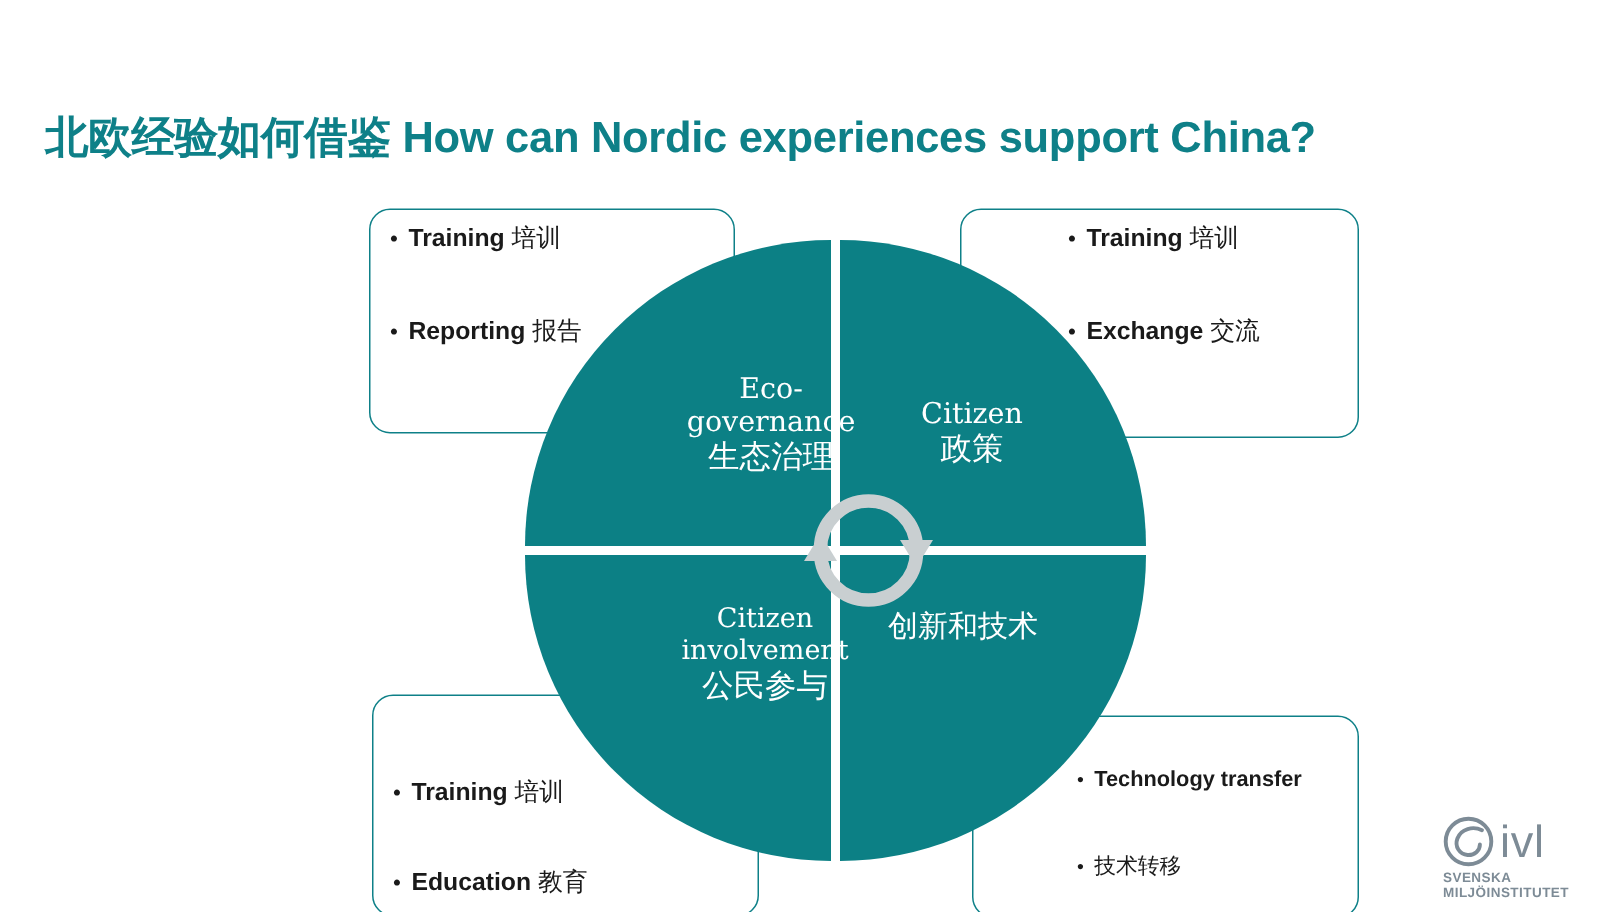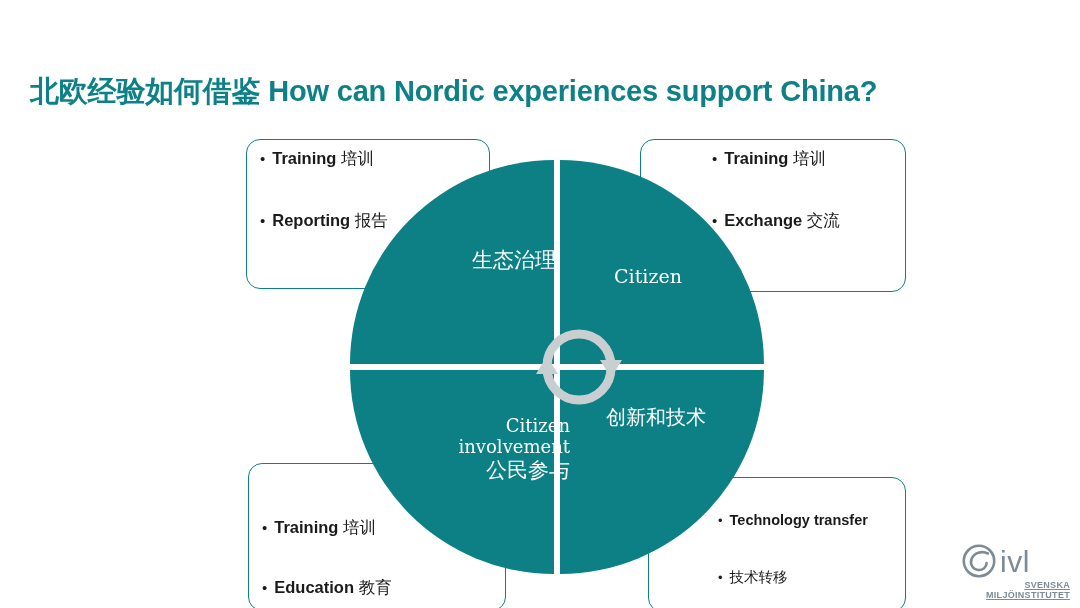--- a/index.html
+++ b/index.html
@@ -110,24 +110,24 @@
     display:block;
   }
   .qlabel .zh{
     font-family:"DejaVu Serif", serif;
     font-size:21px;
     display:block;
   }
 
   .lbl-eco  {left:105px; top:88px;  width:118px;}
   .lbl-pol  {left:243px; top:105px; width:110px;}
-  .lbl-cit  {left:100px; top:256px; width:120px;text-align:right;}
+  .lbl-cit  {left:100px; top:243px; width:120px;}
   .lbl-inn  {left:228px; top:246px; width:128px;}
   .lbl-inn .en{font-size:18px;}
-  .lbl-inn .zh{font-size:20px;text-align:right;}
+  .lbl-inn .zh{font-size:20px;}
   .lbl-cit .en{font-size:18px;}
 
   
   #cycle{
     position:absolute;
     left:183px; top:160px;
     width:92px;height:92px;
   }
 
   
@@ -145,24 +145,22 @@
     letter-spacing:0.5px;
     line-height:0.9;
     margin-left:4px;
   }
   .logo-sub{
     font-family:"Liberation Sans", sans-serif;
     font-size:9px;
     font-weight:bold;
     color:#7D8B96;
     letter-spacing:0.3px;
-    text-align:right;
     line-height:1.12;
     margin-top:2px;
-    text-decoration:underline;
   }
 </style>
 </head>
 <body>
 
 <div id="slide">
 
   <div class="title">
     <span class="cn">北欧经验如何借鉴</span><span> </span><span class="en">How can Nordic experiences support China?</span>
   </div>
@@ -216,25 +214,27 @@
     </li>
   </ul>
 
   <div id="wheel">
     <div class="quad q-tl"></div>
     <div class="quad q-tr"></div>
     <div class="quad q-bl"></div>
     <div class="quad q-br"></div>
 
     <div class="qlabel lbl-eco">
+      <span class="en">Eco-governance</span>
       <span class="zh">生态治理</span>
     </div>
 
     <div class="qlabel lbl-pol">
       <span class="en">Citizen</span>
+      <span class="zh">政策</span>
     </div>
 
     <div class="qlabel lbl-cit">
       <span class="en">Citizen involvement</span>
       <span class="zh">公民参与</span>
     </div>
 
     <div class="qlabel lbl-inn">
       <span class="zh">创新和技术</span>
     </div>

